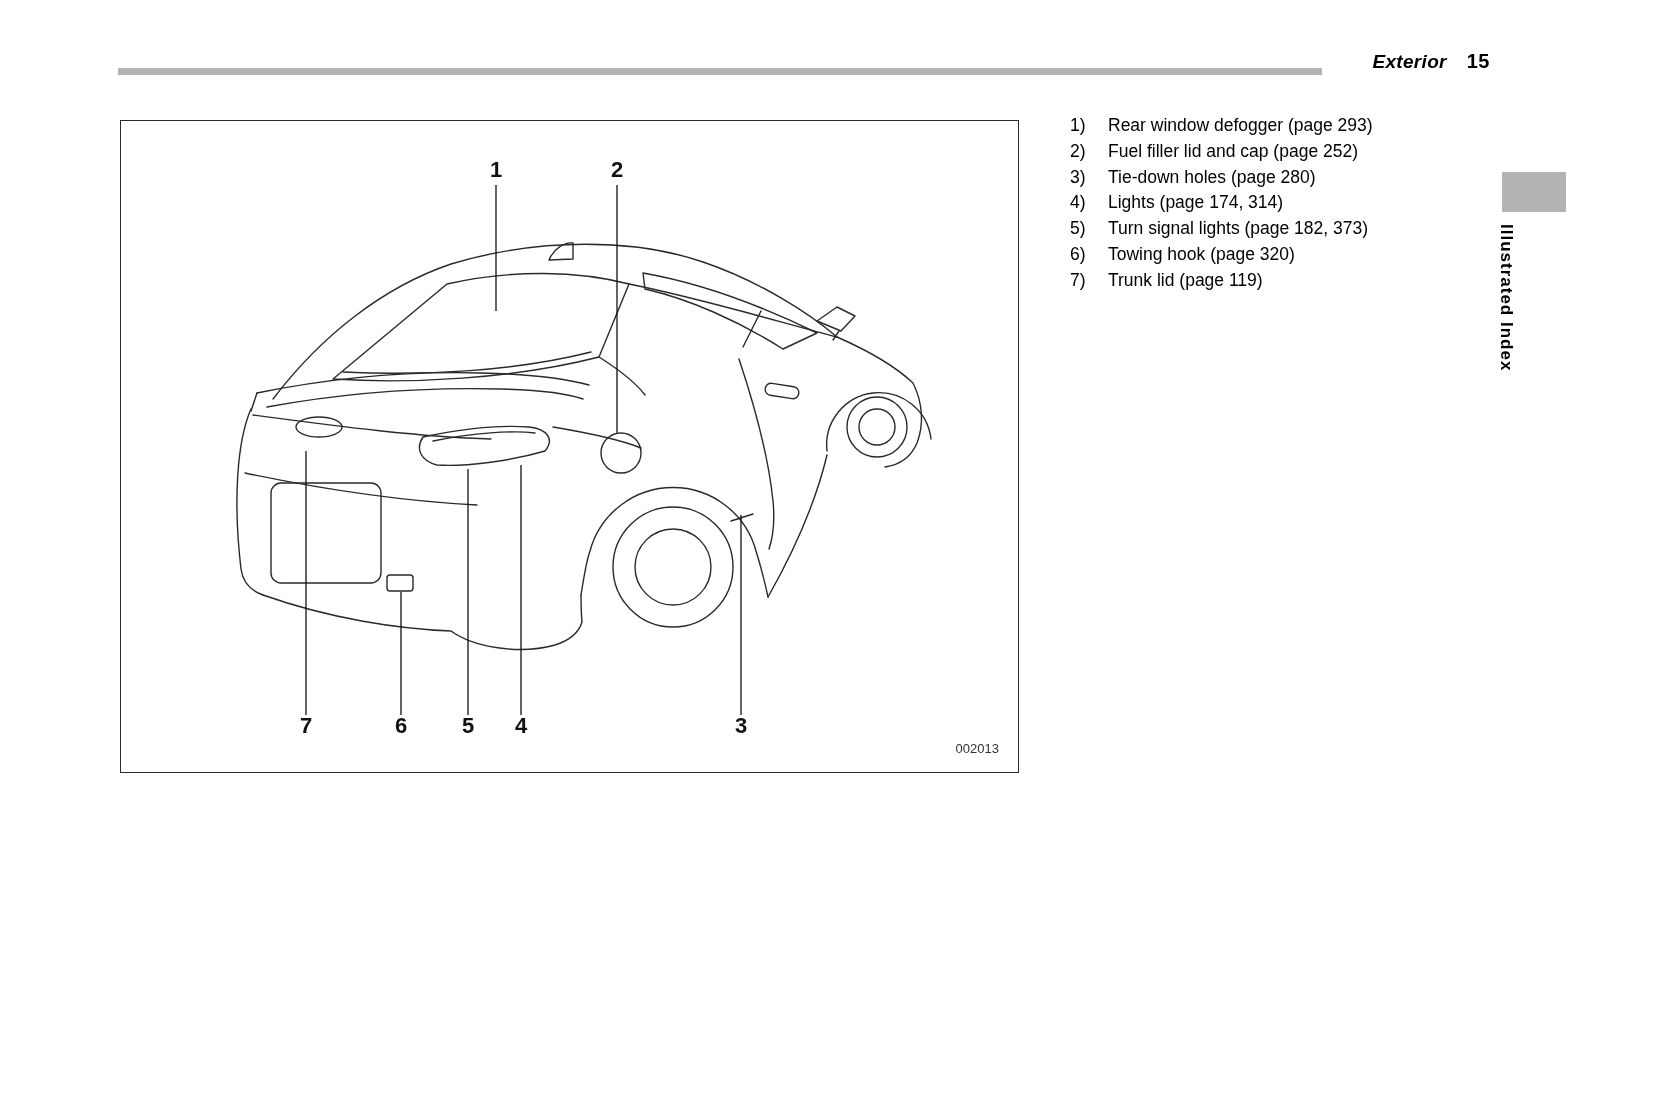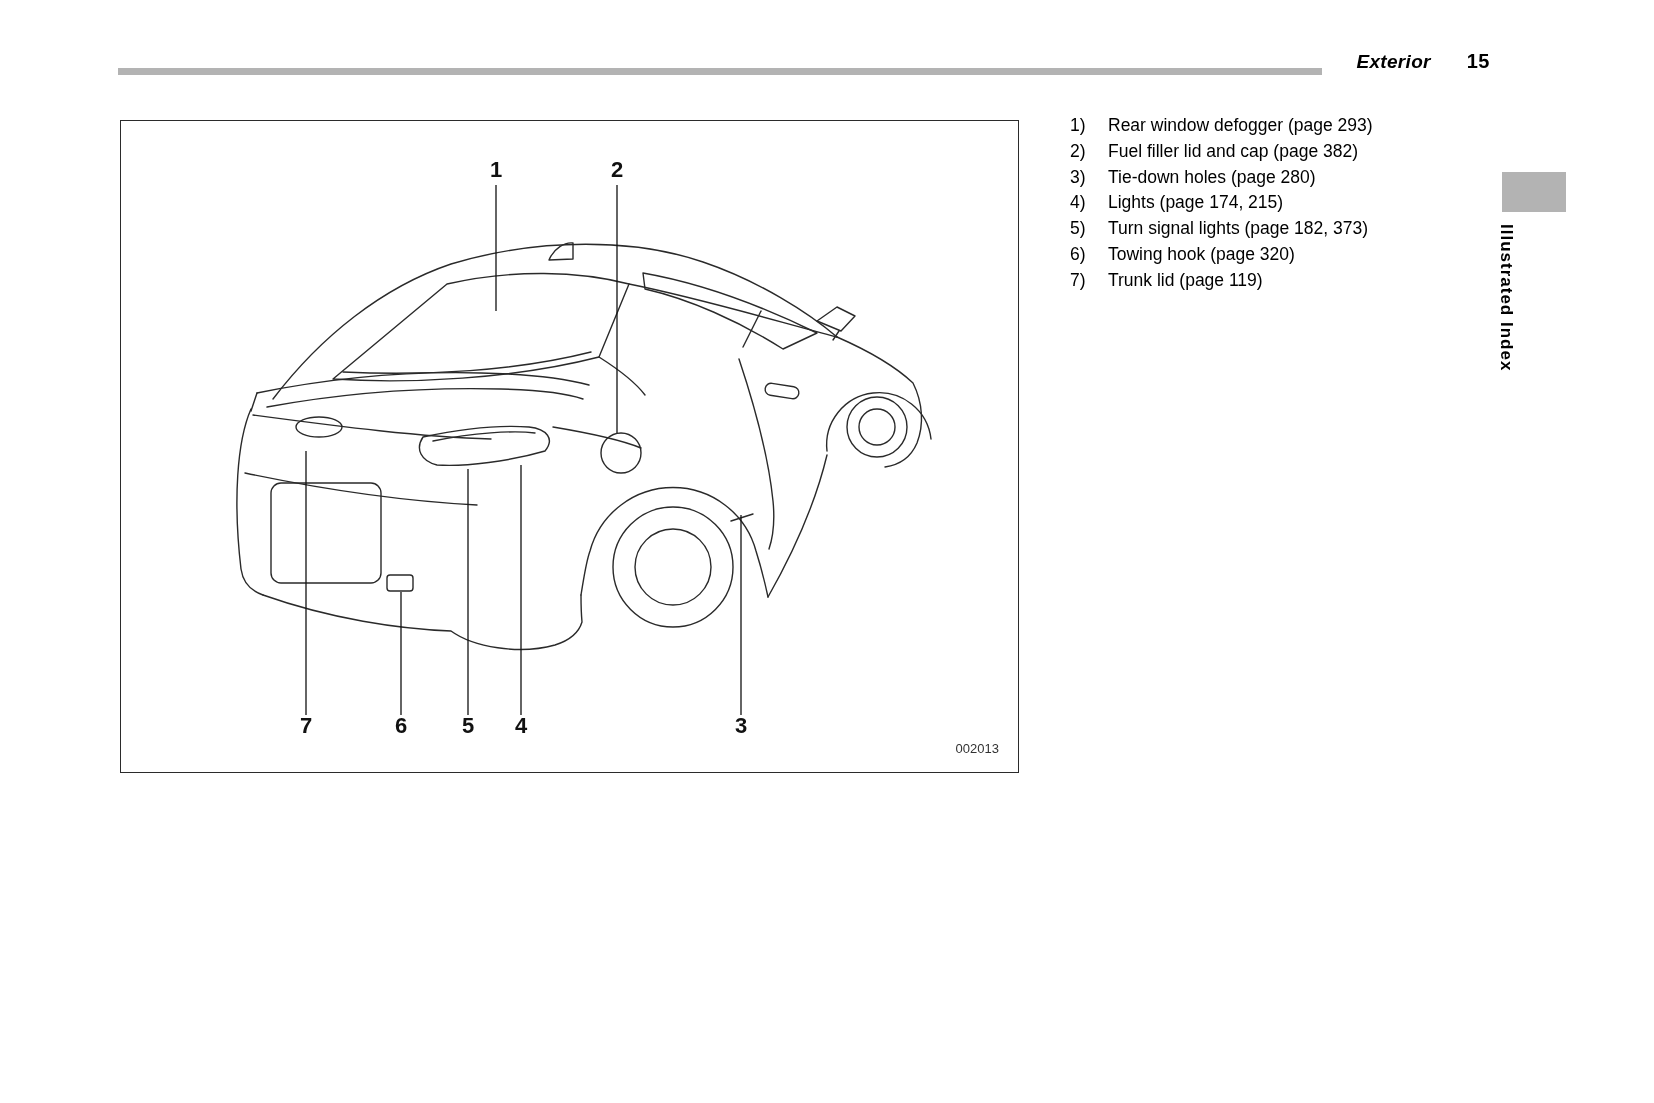--- a/index.html
+++ b/index.html
@@ -2,21 +2,21 @@
 <html><head>
 <meta charset="utf-8">
 <style>
   html,body{margin:0;padding:0;background:#ffffff;}
   body{
     width:1654px;height:1103px;position:relative;overflow:hidden;
     font-family:"Liberation Sans",sans-serif;color:#000;
   }
   
   .header-rule{position:absolute;left:118px;top:68px;width:1204px;height:7px;background:#b3b3b3;}
-  .header-text{position:absolute;left:1100px;top:50px;width:390px;display:flex;justify-content:flex-end;align-items:baseline;gap:36px;}
+  .header-text{position:absolute;left:1100px;top:50px;width:390px;display:flex;justify-content:flex-end;align-items:baseline;gap:20px;}
   .header-section{font-style:italic;font-weight:bold;font-size:19px;letter-spacing:.3px;}
   .header-pagenum{font-weight:bold;font-size:20px;letter-spacing:.5px;}
   
   .side-tab{position:absolute;left:1502px;top:172px;width:64px;height:40px;background:#b3b3b3;}
   .side-tab-label{
     position:absolute;left:1496px;top:224px;
     writing-mode:vertical-rl;
     font-weight:bold;font-size:17px;letter-spacing:1px;white-space:nowrap;
   }
   
@@ -133,29 +133,29 @@
   </svg>
 </div>
 
 <div class="legend">
   <div class="legend-item">
     <span class="legend-num">1)</span>
     <span class="legend-text">Rear window defogger (page 293)</span>
   </div>
   <div class="legend-item">
     <span class="legend-num">2)</span>
-    <span class="legend-text">Fuel filler lid and cap (page 382)</span>
+    <span class="legend-text">Fuel filler lid and cap (page 252)</span>
   </div>
   <div class="legend-item">
     <span class="legend-num">3)</span>
     <span class="legend-text">Tie-down holes (page 280)</span>
   </div>
   <div class="legend-item">
     <span class="legend-num">4)</span>
-    <span class="legend-text">Lights (page 174, 215)</span>
+    <span class="legend-text">Lights (page 174, 314)</span>
   </div>
   <div class="legend-item">
     <span class="legend-num">5)</span>
     <span class="legend-text">Turn signal lights (page 182, 373)</span>
   </div>
   <div class="legend-item">
     <span class="legend-num">6)</span>
     <span class="legend-text">Towing hook (page 320)</span>
   </div>
   <div class="legend-item">

